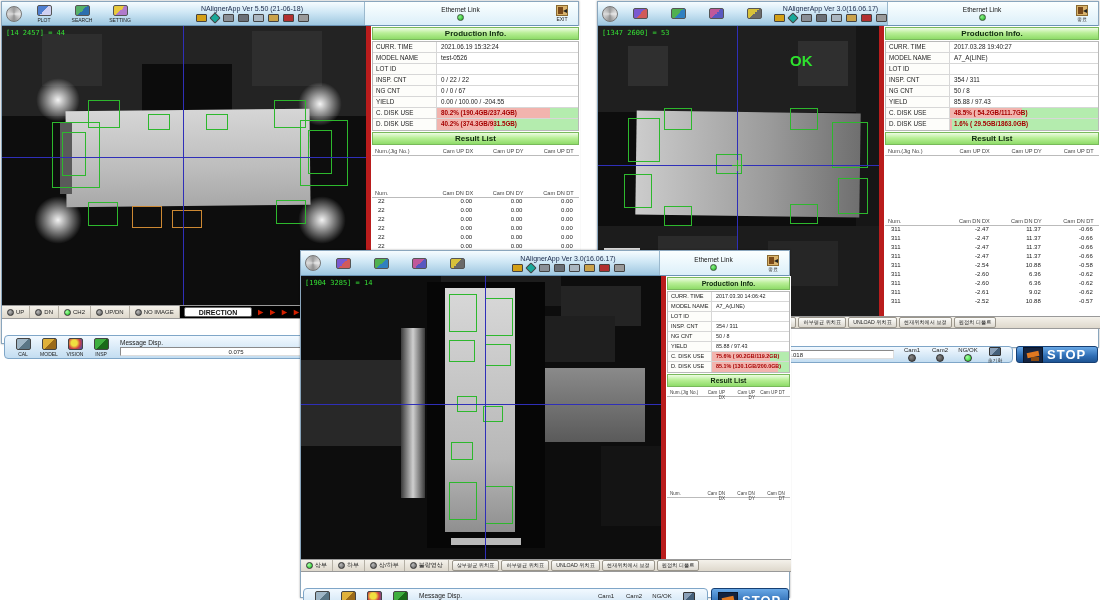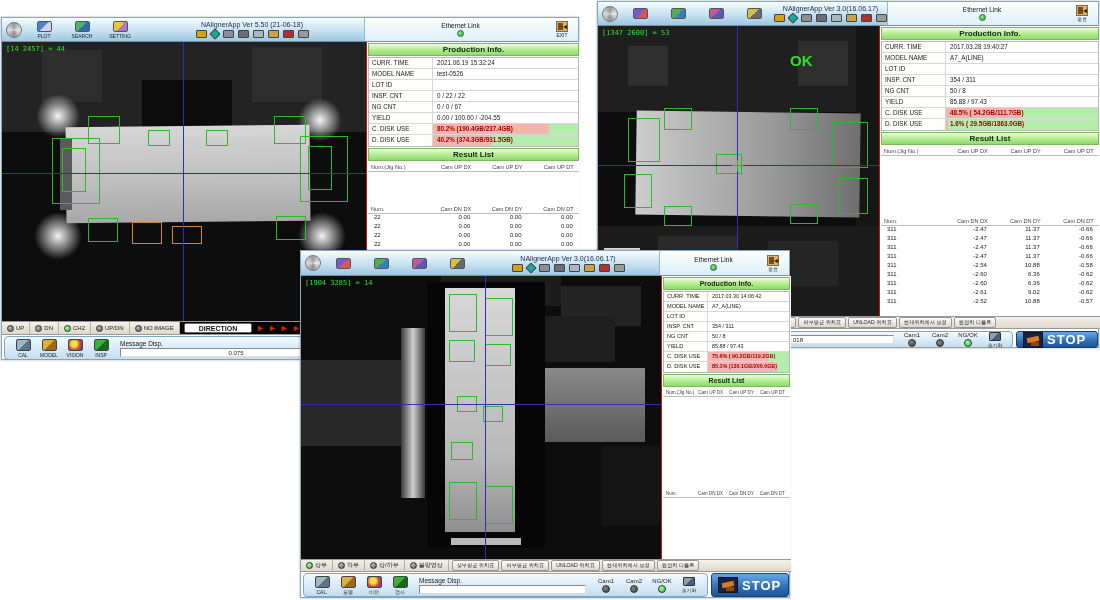--- a/index.html
+++ b/index.html
@@ -40,21 +40,21 @@
   .cam { position:absolute; background:#0d0d0d; overflow:hidden; }
   .cam div { position:absolute; }
   .overlay { font-family:"DejaVu Sans Mono", monospace; font-size:7px; color:#35e035; left:4px; top:3px; z-index:9; }
   .roi { border:1px solid #2db82d; }
   .roi.orange { border-color:#cc8833; }
   .vline { width:1px; top:0; bottom:0; background:#2f2fb8; }
   .hline { height:1px; left:0; right:0; background:#2f2fb8; }
   .glow { border-radius:50%; background:radial-gradient(circle, rgba(255,255,255,.95) 0%, rgba(255,255,255,0) 70%); }
   .oktxt { font-size:15px; font-weight:bold; color:#2ee22e; z-index:9; }
   
-  .rpanel { position:absolute; background:#fff; border-left:1px solid #b91c1c; }
+  .rpanel { position:absolute; background:#fff; border-left:5px solid #b91c1c; }
   .phead { height:13px; line-height:12px; text-align:center; font-size:8px; font-weight:bold; color:#102a10;
            background:linear-gradient(180deg,#eefbe4 0%,#b9ef97 45%,#8fdc69 100%); border:1px solid #79b95b; margin:1px; }
   .itable { border:1px solid #b9b9b9; margin:0 1px; }
   .irow { display:flex; height:11px; border-bottom:1px solid #d7d7d7; }
   .irow:last-child { border-bottom:none; }
   .ilabel { width:64px; font-size:6.3px; color:#222; padding:1px 0 0 3px; border-right:1px solid #d7d7d7; background:#fdfdfa; }
   .ival { flex:1; font-size:6.3px; color:#222; padding:1px 0 0 4px; white-space:nowrap; overflow:hidden; }
   .ival.usage { color:#a50000; font-weight:bold; }
   .narrow .ilabel { width:44px; font-size:5.6px; }
   .narrow .ival { font-size:5.4px; }
@@ -72,21 +72,21 @@
   .radiorow { position:absolute; display:flex; background:linear-gradient(180deg,#f4f1ea,#ded8cc); border-top:1px solid #999; border-bottom:1px solid #999; }
   .radio { display:flex; align-items:center; gap:2px; padding:0 5px; border-right:1px solid #b5b0a5; cursor:pointer; }
   .rdot { width:7px; height:7px; border-radius:50%; background:radial-gradient(circle at 35% 35%, #bbb, #555); border:1px solid #333; }
   .radio.sel .rdot { background:radial-gradient(circle at 35% 35%, #aaffaa, #10c010); }
   .radio .rlb { font-size:6px; color:#222; white-space:nowrap; }
   .dirbox { flex:1; background:#000; display:flex; align-items:center; gap:4px; padding:0 4px; }
   .dirpill { background:#fff; border:1px solid #666; border-radius:2px; font-size:7px; font-weight:bold; color:#111; padding:0 14px; height:10px; line-height:9px; }
   .arrows { color:#d42000; font-size:9px; letter-spacing:3px; line-height:10px; }
   .tabstrip { flex:1; display:flex; gap:2px; align-items:center; padding:0 3px; background:linear-gradient(180deg,#f4f1ea,#ded8cc); }
   .tabbtn { background:linear-gradient(180deg,#fdfdfb,#dcd8cf); border:1px solid #9a958a; border-radius:2px; font-size:5.2px; color:#222; padding:1px 4px; white-space:nowrap; cursor:pointer; }
-  .ctrlbar { position:absolute; display:flex; align-items:flex-start; }
+  .ctrlbar { position:absolute; display:flex; align-items:flex-start;margin-top:15px; }
   .cpanel { flex:1; height:100%; display:flex; align-items:center; background:linear-gradient(180deg,#f2f9ff,#c3ddf1); border:1px solid #7fa6c8; border-radius:4px; padding:0 5px; }
   .cicon { display:flex; flex-direction:column; align-items:center; width:26px; cursor:pointer; }
   .cicon .ig { width:15px; height:12px; border-radius:2px; border:1px solid #444; }
   .ig-cal { background:linear-gradient(135deg,#9fb6c6 50%,#5a7686 50%); }
   .ig-model { background:linear-gradient(135deg,#e0b13a 50%,#9a6a1a 50%); }
   .ig-vision { background:radial-gradient(circle at 40% 40%, #f0e040 30%, #d04040 60%, #3050c0 100%); }
   .ig-insp { background:linear-gradient(135deg,#3fae3f 50%,#1a6a1a 50%); }
   .cicon .cl { font-size:5px; color:#222; margin-top:1px; }
   .msgarea { flex:1; display:flex; flex-direction:column; margin:0 6px; }
   .msglb { font-size:6.5px; color:#222; margin-bottom:1px; }
@@ -101,21 +101,21 @@
   .reset .rl { font-size:4.8px; color:#222; margin-top:1px; }
   .stop { height:100%; display:flex; align-items:center; gap:4px; background:linear-gradient(180deg,#69a8e6 0%,#2f6eb5 60%,#1e5493 100%); border:1px solid #163f73; border-radius:3px; margin-left:3px; padding:0 6px; cursor:pointer; }
   .stop .sic { width:20px; height:16px; background:#14233f; border:1px solid #0a1528; position:relative; }
   .stop .sic:before { content:""; position:absolute; left:3px; top:4px; width:12px; height:5px; background:#e07820; transform:rotate(-12deg); }
   .stop .sic:after { content:""; position:absolute; left:7px; top:9px; width:8px; height:4px; background:#8a4a10; }
   .stop .stxt { color:#fff; font-weight:bold; font-size:13px; letter-spacing:1px; }
 </style>
 </head>
 <body>
 
-<div class="win" style="left:1px; top:17px; width:578px; height:343px; z-index:1;">
+<div class="win" style="left:1px; top:1px; width:578px; height:343px; z-index:1;">
   <div class="tbar">
     <div class="tb-left">
       <div class="logo"></div>
       <div class="tbtn">
           <div class="ic ic-plot"></div>
           <div class="lb">PLOT</div>
         </div>
       <div class="tbtn">
           <div class="ic ic-search"></div>
           <div class="lb">SEARCH</div>

